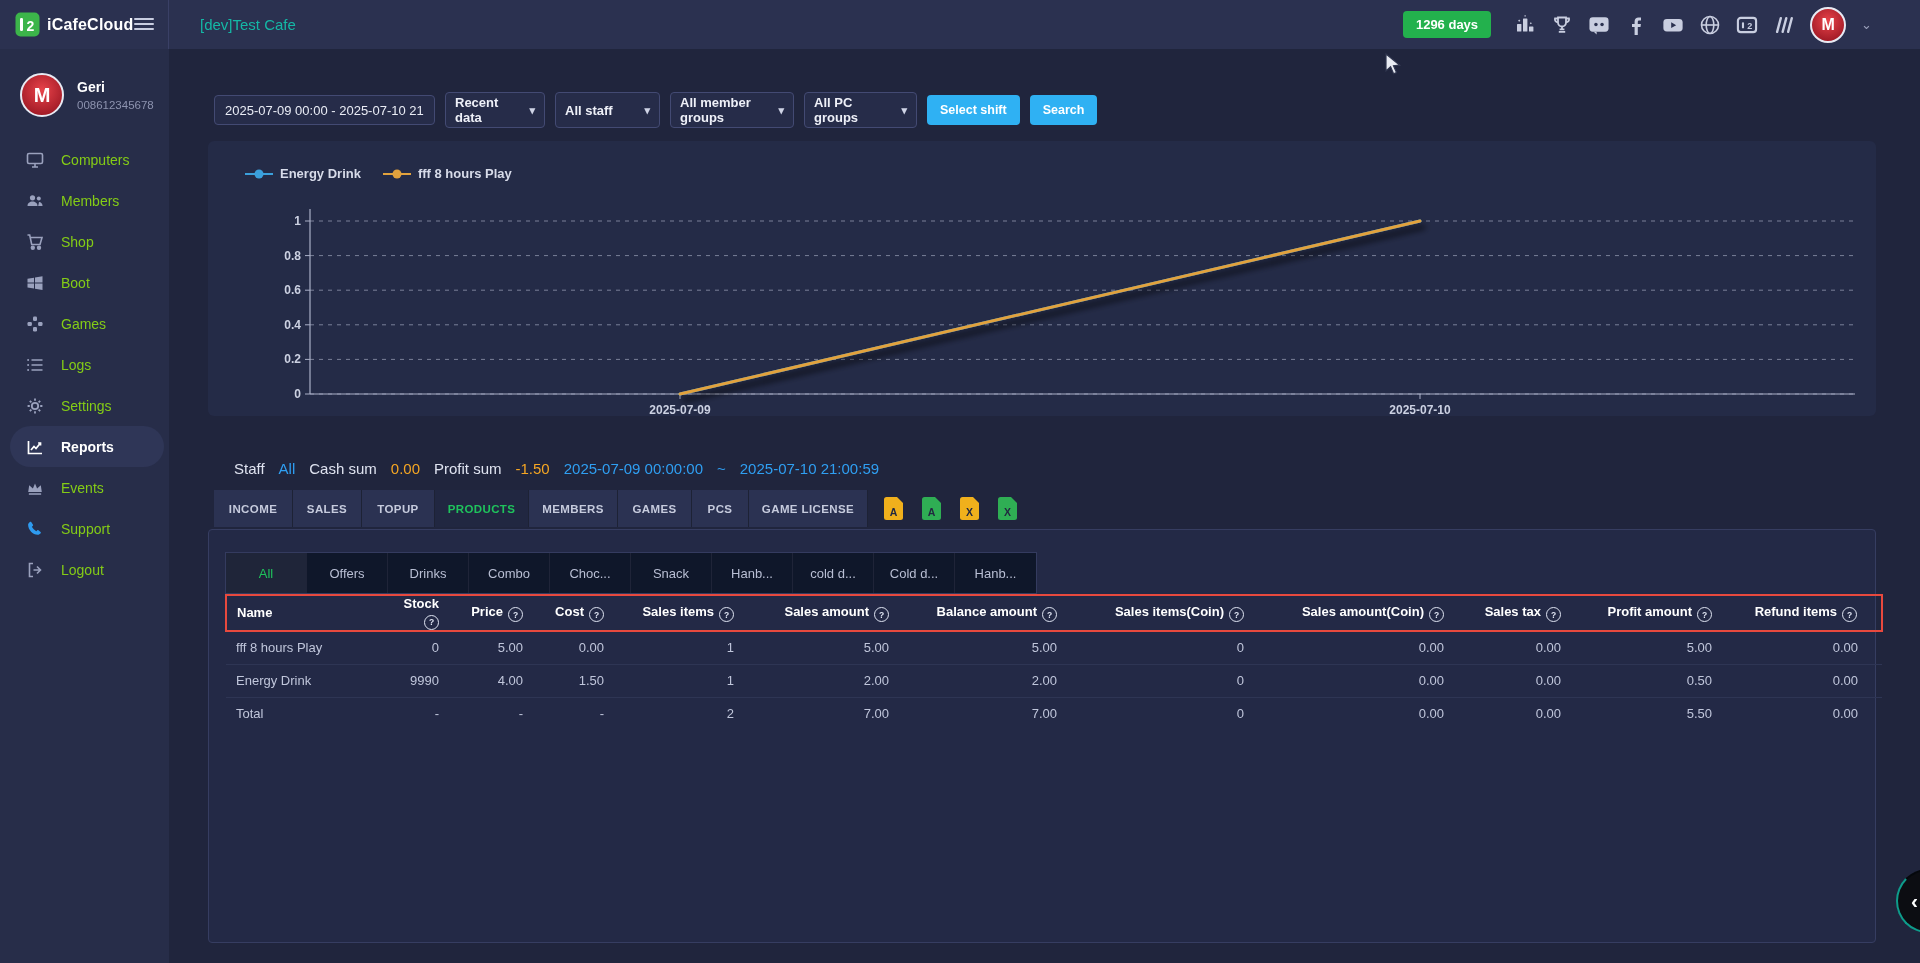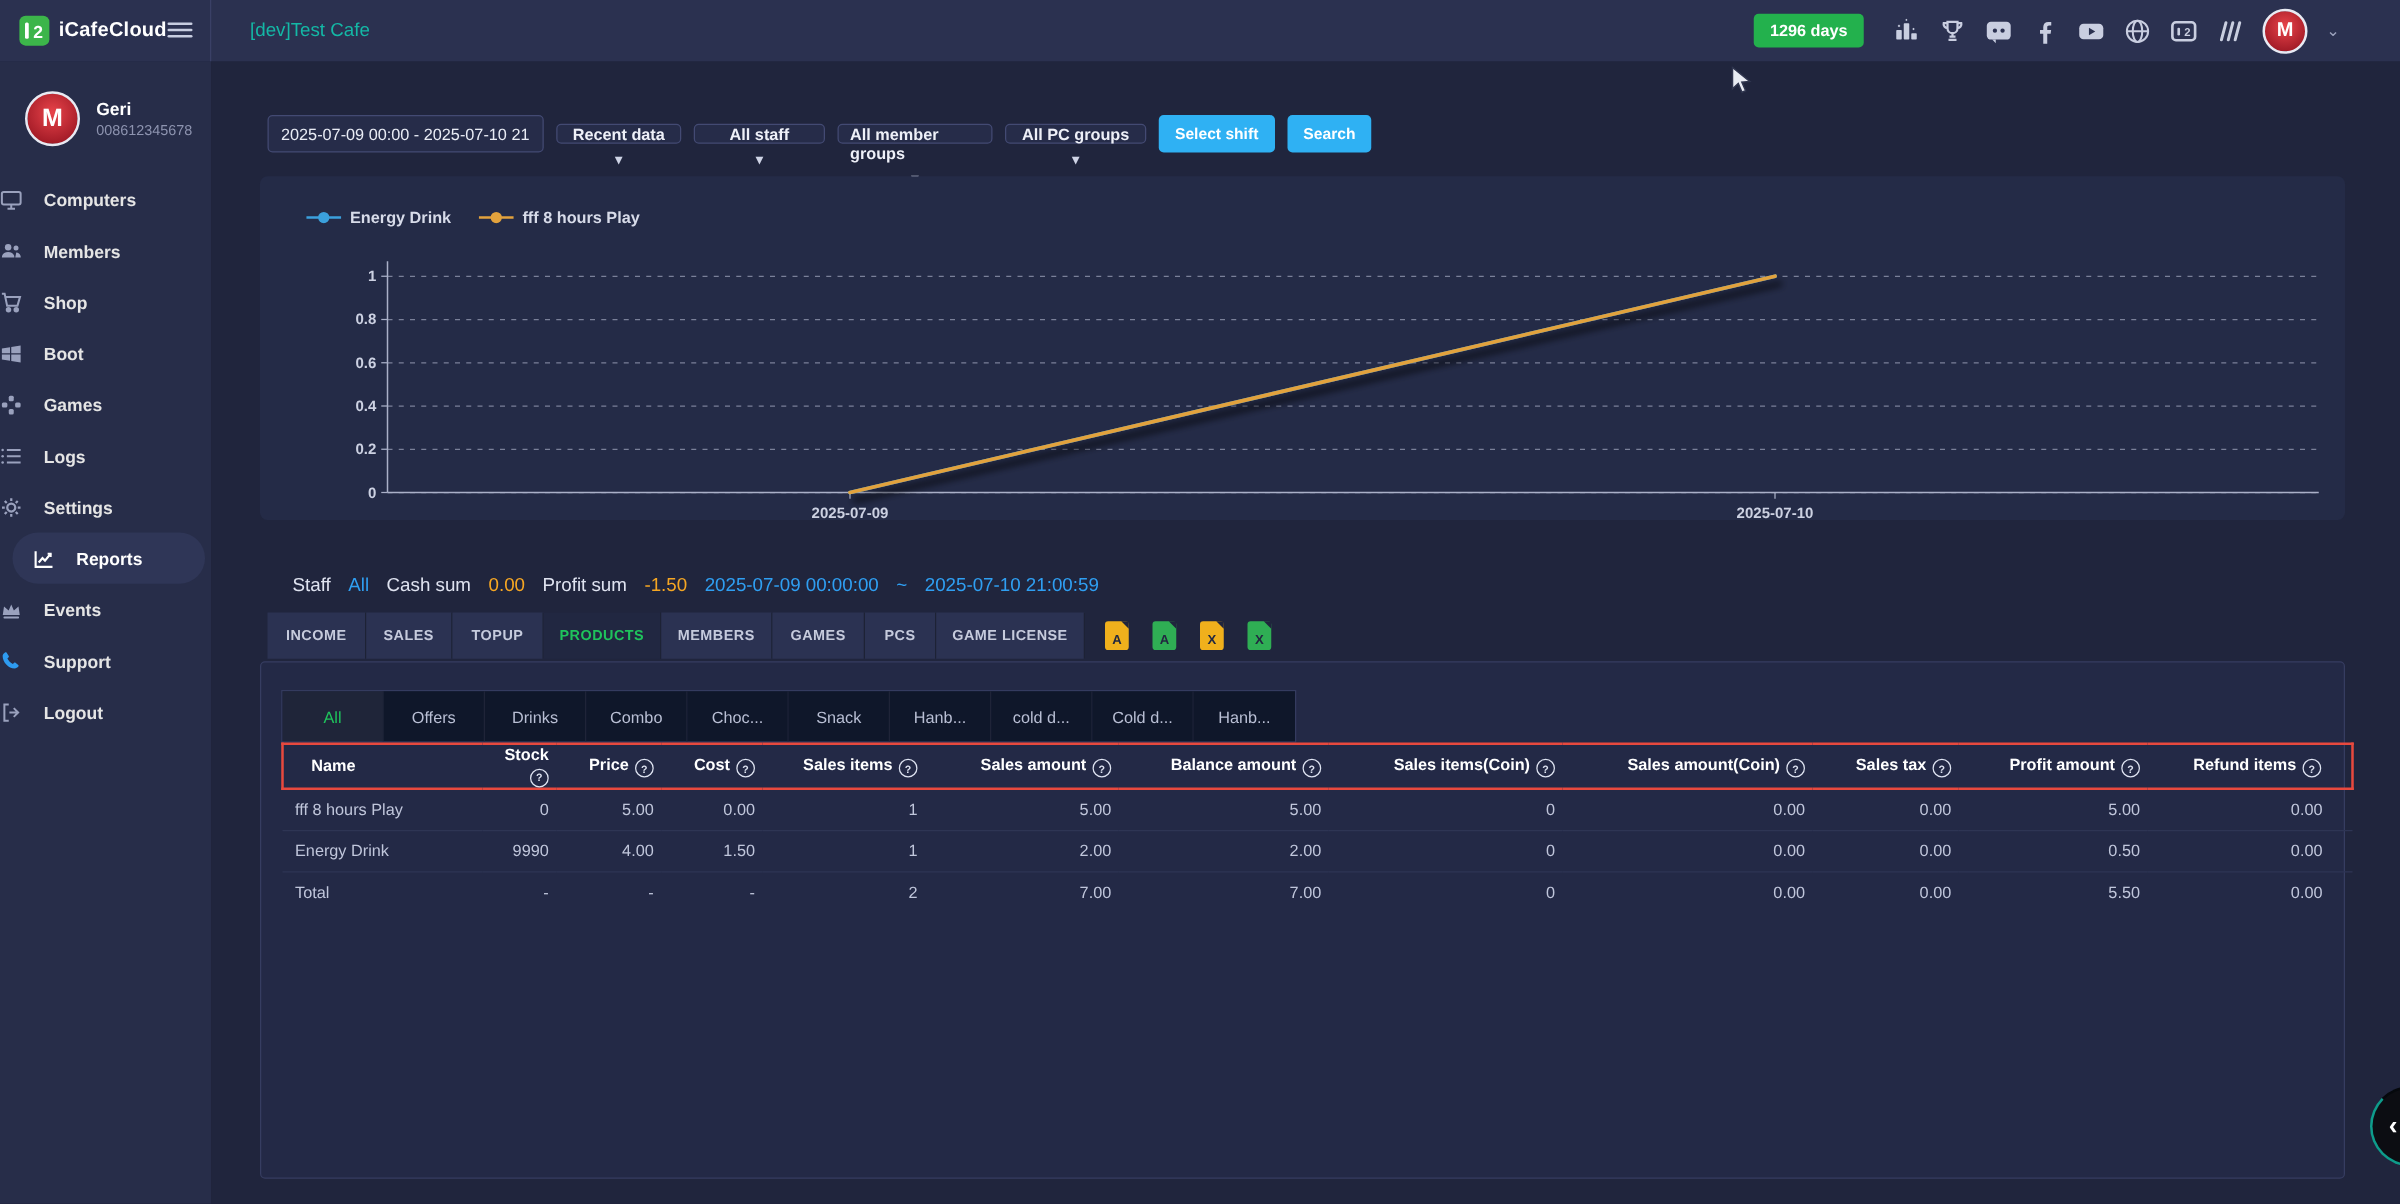--- a/index.html
+++ b/index.html
@@ -19,32 +19,32 @@
   .avatar{width:36px;height:36px;border-radius:50%;background:radial-gradient(circle at 50% 38%,#e8434a,#8e0f1c);border:2px solid #e8eaf3;display:flex;align-items:center;justify-content:center;font-weight:bold;color:#fff;font-size:16px;box-sizing:border-box;cursor:pointer;}
   .caret{color:#9aa0ba;font-size:13px;cursor:pointer;}
 
   
   .sidebar{position:absolute;top:49px;left:0;width:169px;bottom:0;background:#272d49;}
   .user{display:flex;align-items:center;padding:24px 10px 6px 20px;gap:13px;}
   .avatar.big{width:44px;height:44px;font-size:20px;flex:none;}
   .user-name{font-size:14px;font-weight:bold;color:#fff;}
   .user-id{font-size:11.5px;color:#8d93af;margin-top:4px;}
   .nav{margin-top:16px;}
-  .nav-item{height:41px;display:flex;align-items:center;gap:17px;color:#e5e5e5;font-size:14px;cursor:pointer;font-weight:bold;}
+  .nav-item{height:41px;display:flex;align-items:center;padding-left:26px;gap:17px;color:#84cc16;font-size:14px;cursor:pointer;}
   .nav-icon{width:18px;height:18px;color:#9aa1bd;flex:none;display:flex;align-items:center;justify-content:center;}
   .nav-item.active{background:#2f3657;border-radius:22px;margin:0 5px 0 10px;padding-left:16px;color:#fff;font-weight:bold;}
   .nav-item.active .nav-icon{color:#fff;}
   .nav-icon.blue{color:#2e9bf0;}
 
   
   .main{position:absolute;left:169px;top:49px;right:0;bottom:0;background:#20253d;}
 
   .filters{position:absolute;left:45px;top:43px;display:flex;gap:10px;align-items:center;}
   .f-input{width:221px;height:30px;background:#262c49;border:1px solid #434a73;border-radius:4px;color:#e9ecf5;font-size:13px;padding:0 10px;box-sizing:border-box;font-family:inherit;}
-  .f-select{height:16px;background:#262c49;border:1px solid #434a73;border-radius:4px;color:#eef0f8;font-size:13px;font-weight:bold;display:flex;align-items:center;justify-content:space-between;padding:0 9px;box-sizing:border-box;cursor:pointer;gap:6px;flex-direction:column;}
+  .f-select{height:36px;background:#262c49;border:1px solid #434a73;border-radius:4px;color:#eef0f8;font-size:13px;font-weight:bold;display:flex;align-items:center;justify-content:space-between;padding:0 9px;box-sizing:border-box;cursor:pointer;gap:6px;}
   .f-select .sel-caret{font-size:11px;color:#cfd4e6;}
   .f-btn{height:30px;background:#2fb1f3;border:none;border-radius:4px;color:#fff;font-size:12.5px;font-weight:bold;padding:3px 13px;cursor:pointer;font-family:inherit;}
 
   
   .chart-card{position:absolute;left:39px;top:92px;width:1668px;height:275px;background:#242b47;border-radius:6px;}
   .legend{position:absolute;left:37px;top:25px;display:flex;gap:22px;align-items:center;z-index:2;}
   .legend-item{display:flex;align-items:center;gap:7px;font-size:13px;font-weight:bold;color:#d7dbe9;cursor:pointer;}
   #chart-svg{position:absolute;inset:0;}
   #chart-svg text{font-family:"Liberation Sans",sans-serif;}
 
@@ -64,21 +64,21 @@
   .file-green{background:#2fae54;}
 
   
   .table-card{position:absolute;left:39px;top:480px;width:1668px;height:414px;background:#232946;border:1px solid #363d61;border-radius:4px;box-sizing:border-box;}
   .subtabs{position:absolute;left:16px;top:22px;display:flex;border:1px solid #343b5f;}
   .subtab{width:81px;height:40px;background:#0f172a;border-right:1px solid #1f2438;display:flex;align-items:center;justify-content:center;font-size:13px;color:#b9bfd4;cursor:pointer;box-sizing:border-box;}
   .subtab:last-child{border-right:none;}
   .subtab.active{background:#1f2539;color:#1fc35c;}
   .data-table{position:absolute;left:16px;top:64px;width:1656px;border-collapse:collapse;table-layout:fixed;font-size:13px;}
   .data-table th{color:#fff;font-weight:bold;text-align:right;padding:0 6px 0 0;height:29px;border-top:2px solid #e8493e;border-bottom:2px solid #e8493e;}
-  .data-table th:first-child{text-align:left;padding-left:22px;border-left:2px solid #e8493e;}
+  .data-table th:first-child{text-align:left;padding-left:10px;border-left:2px solid #e8493e;}
   .data-table th:last-child{padding-right:24px;border-right:2px solid #e8493e;}
   .data-table td{color:#c0c6db;text-align:right;padding:0 6px 0 0;height:32px;border-bottom:1px solid #2e3554;}
   .data-table td:first-child{text-align:left;padding-left:10px;}
   .data-table td:last-child{padding-right:24px;}
   .data-table tr:last-child td{border-bottom:none;}
   .help{display:inline-flex;width:13px;height:13px;border:1px solid #dfe4f2;border-radius:50%;align-items:center;justify-content:center;font-size:8.5px;margin-left:5px;vertical-align:-2px;color:#dfe4f2;font-weight:bold;cursor:pointer;}
 
   
   .cursor-arrow{position:absolute;left:1384px;top:53px;z-index:99;pointer-events:none;}
   .float-btn{position:absolute;left:1896px;top:869px;width:64px;height:64px;border-radius:50%;background:#0c0d12;border:2px solid #05080c;border-left-color:#0e9c8b;border-bottom-color:#0e9c8b;box-sizing:border-box;display:flex;align-items:center;padding-left:13px;color:#fff;font-size:21px;font-weight:bold;cursor:pointer;z-index:50;}

